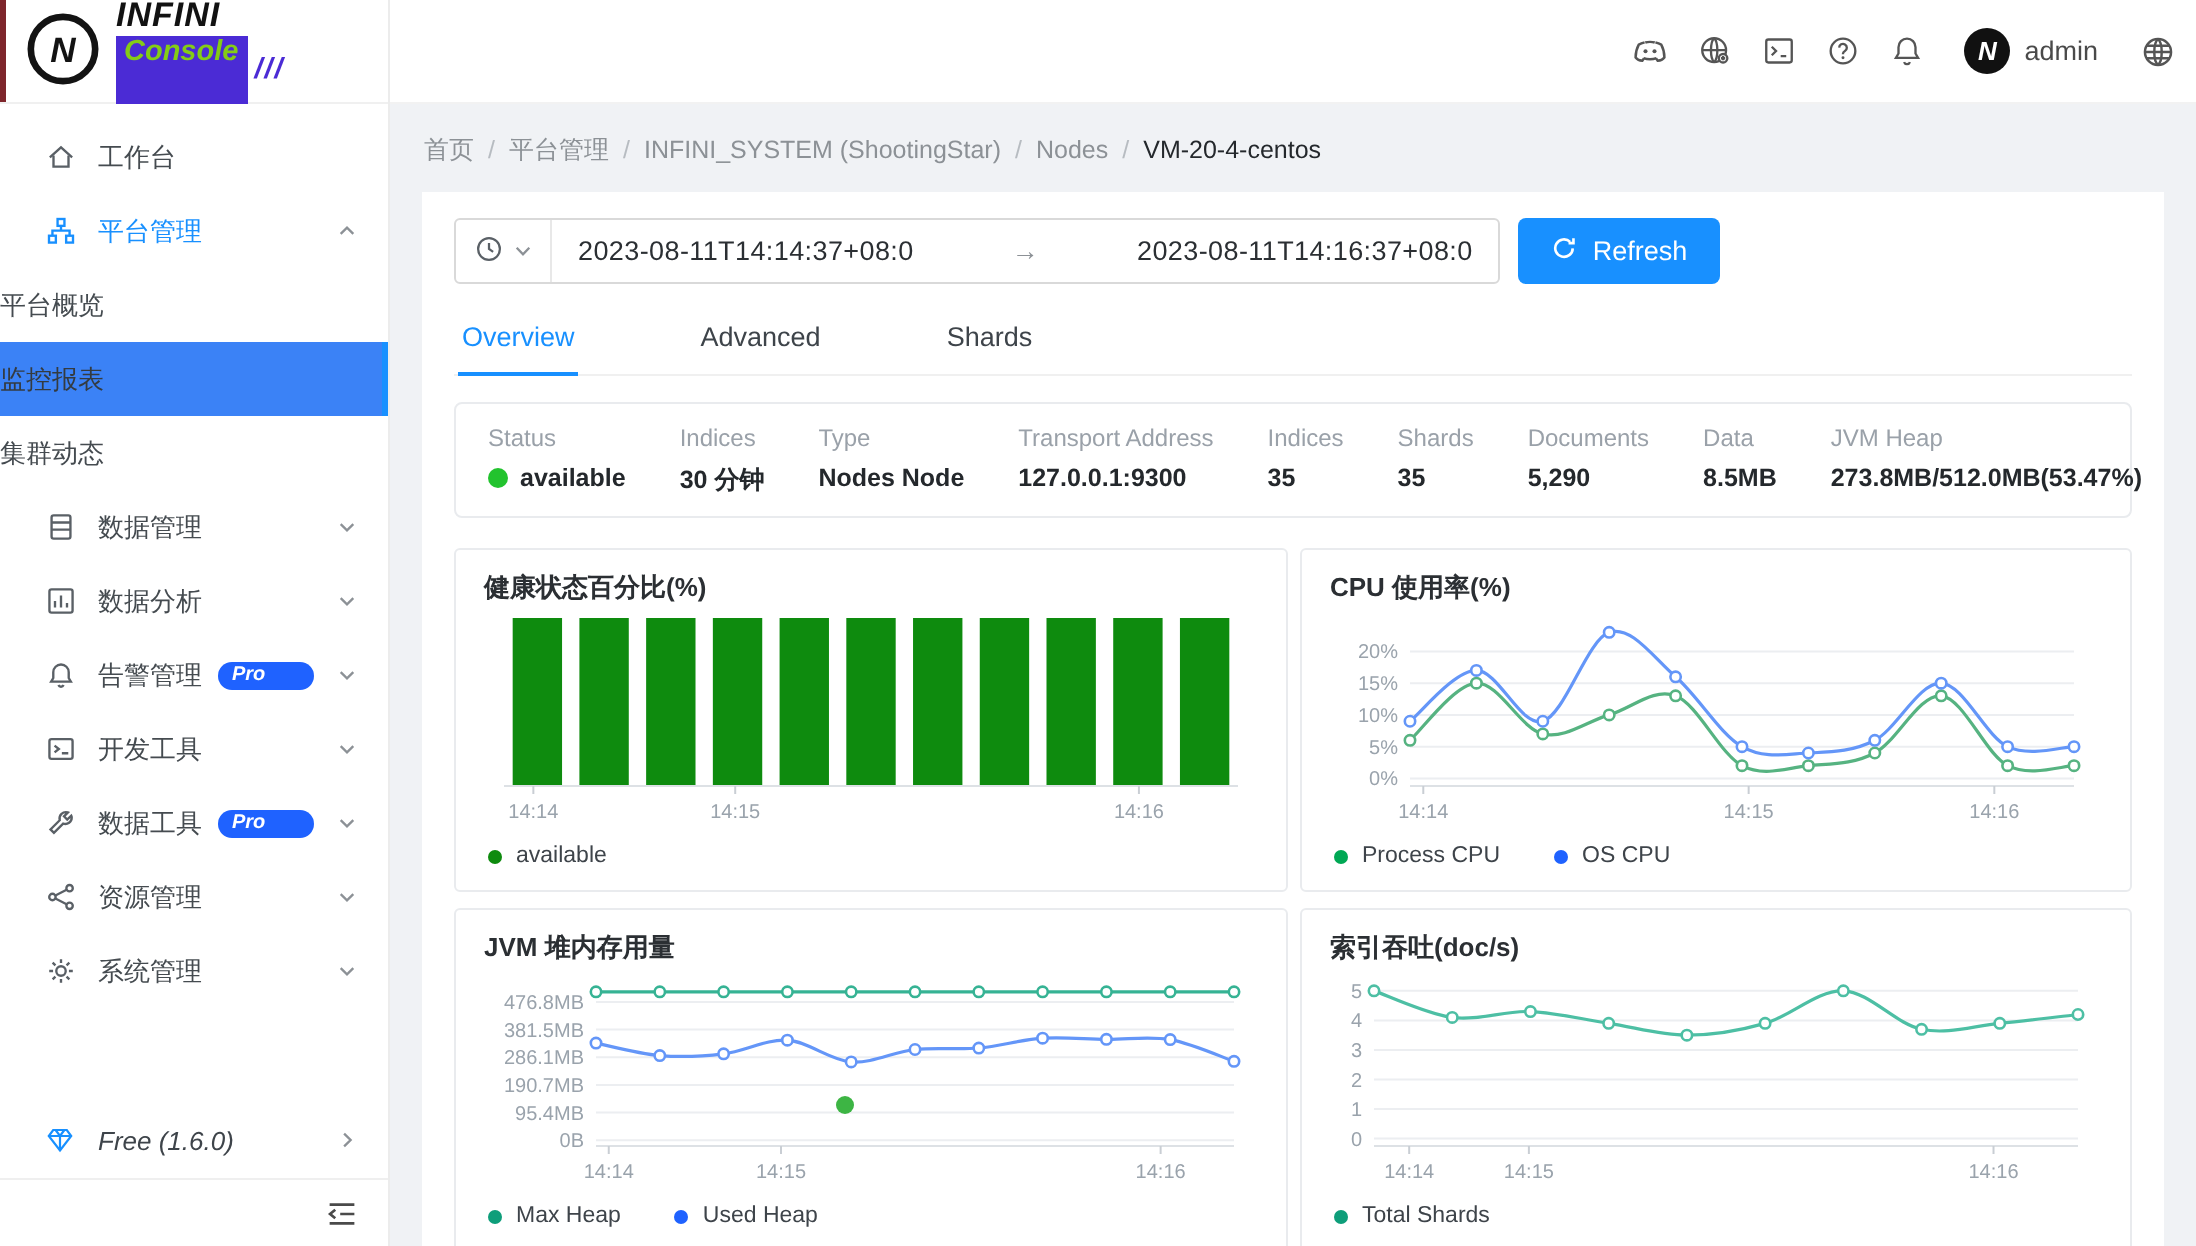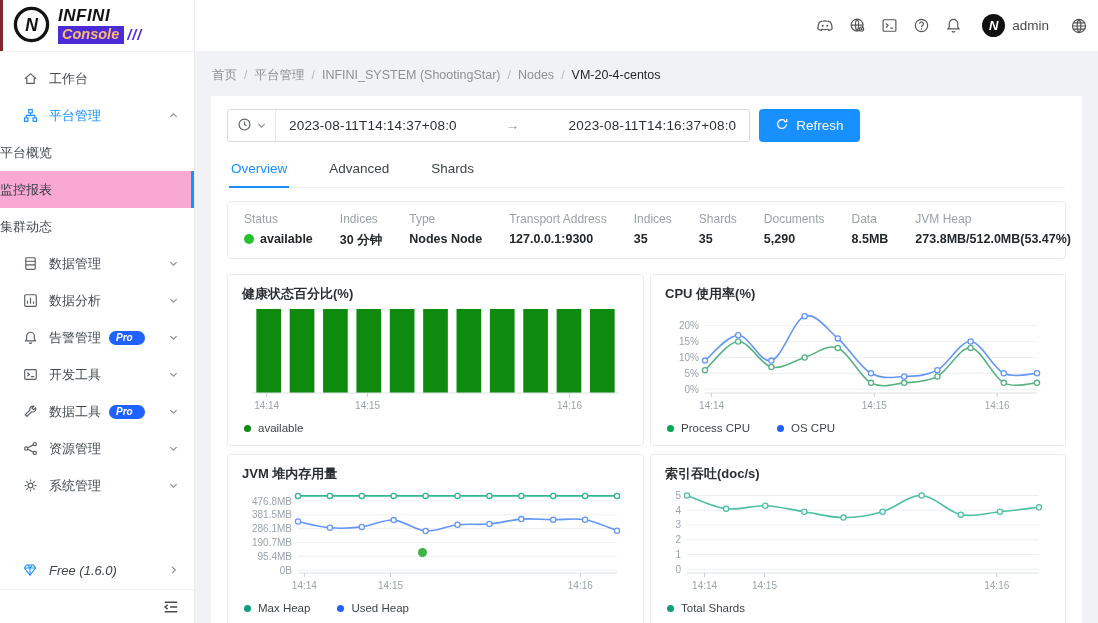--- a/index.html
+++ b/index.html
@@ -5,31 +5,31 @@
   * { margin:0; padding:0; box-sizing:border-box; }
   html,body { width:1098px; height:623px; }
   body { font-family:"Liberation Sans","DejaVu Sans",sans-serif; background:#f0f2f5; position:relative; overflow:hidden; font-size:13px; color:#333; }
 
   
   .sidebar { position:absolute; left:0; top:0; width:195px; height:623px; background:#fff; border-right:1px solid #ececec; display:flex; flex-direction:column; z-index:3; }
   .logo-row { height:52px; display:flex; align-items:center; padding-left:12px; border-bottom:1px solid #f0f0f0; box-shadow:inset 3px 0 0 #7e262b; flex:none; }
   .brand-text { margin-left:7px; line-height:1; }
   .brand-top { font-style:italic; font-weight:900; font-size:17px; letter-spacing:.5px; color:#121212; }
   .brand-bottom { margin-top:2px; display:flex; align-items:center; }
-  .brand-console { background:#4b2bd5; color:#fdba74; font-style:italic; font-weight:900; font-size:14.5px; padding:1px 5px 2px 4px; }
+  .brand-console { background:#4b2bd5; color:#84cc16; font-style:italic; font-weight:900; font-size:14.5px; padding:1px 5px 18px 4px; }
   .brand-slashes { color:#4b2bd5; font-style:italic; font-weight:900; font-size:14.5px; margin-left:3px; letter-spacing:1px; }
   .nav { flex:1; padding-top:8px; overflow:hidden; }
   .nav-item { height:37px; display:flex; align-items:center; padding:0 16px 0 23px; cursor:pointer; color:#454b50; }
   .nav-item .ico { width:15px; height:15px; margin-right:11px; display:flex; align-items:center; color:#5a6066; }
   .nav-item.active, .nav-item.active .ico { color:#1890ff; }
   .nav-item .lbl { font-size:13px; }
   .nav-item .chev { margin-left:auto; color:#8c9196; display:flex; }
   .sub-item { height:37px; display:flex; align-items:center; cursor:pointer; color:#454b50; font-size:13px; }
-  .sub-item.selected { background:#f9a8d4; color:#343b40; box-shadow:inset -3px 0 0 #1890ff; }
-  .pro { background:#1f62ff; color:#fff; font-size:10px; font-style:italic; font-weight:bold; border-radius:10px; padding:2px 12px 2px 7px; margin-left:8px; line-height:1; }
+  .sub-item.selected { background:#3b82f6; color:#343b40; box-shadow:inset -3px 0 0 #1890ff; }
+  .pro { background:#1f62ff; color:#fff; font-size:10px; font-style:italic; font-weight:bold; border-radius:10px; padding:2px 24px 2px 7px; margin-left:8px; line-height:1; }
   .side-foot { margin-top:auto; flex:none;font-style:italic; }
   .free-row { height:38px; display:flex; align-items:center; padding:0 16px 0 23px; cursor:pointer; color:#3e444a; }
   .free-row .ico { width:15px; margin-right:11px; display:flex; }
   .free-row .chev { margin-left:auto; color:#8c9196; display:flex; }
   .collapse-row { height:34px; border-top:1px solid #efefef; display:flex; align-items:center; justify-content:flex-end; padding-right:14px; }
   .fold-btn { cursor:pointer; display:flex; }
 
   
   .topbar { position:absolute; left:195px; top:0; width:903px; height:52px; background:#fff; border-bottom:1px solid #f2f2f2; display:flex; align-items:center; justify-content:flex-end; padding-right:10px; z-index:2; }
   .tb-ic { display:flex; align-items:center; margin-left:15px; color:#555; cursor:pointer; }
@@ -46,21 +46,21 @@
   .crumb-last { color:#24282c; }
   .panel { margin:0 16px; background:#fff; min-height:527px; padding:13px 16px 16px; }
 
   .toolbar { display:flex; align-items:center; }
   .timepicker { display:flex; align-items:center; height:33px; border:1px solid #d9d9d9; border-radius:3px; background:#fff; cursor:pointer; }
   .tp-left { display:flex; align-items:center; gap:5px; padding:0 9px; height:100%; border-right:1px solid #e8e8e8; color:#5a6066; }
   .tp-range { display:flex; align-items:center; padding:0 13px; font-size:13.5px; color:#2b2f33; font-weight:500; letter-spacing:.2px;gap:40px; }
   .tp-arrow { margin:0 9px; color:#8c9196; font-weight:400; }
   .refresh-btn { margin-left:9px; height:33px; border:none; background:#1890ff; color:#fff; border-radius:4px; padding:0 16px; font-size:13.5px; display:flex; align-items:center; gap:7px; cursor:pointer; font-family:inherit; }
 
-  .tabs { margin-top:13px; border-bottom:1px solid #f0f0f0; display:flex; gap:38px; padding-left:2px;text-align:right; }
+  .tabs { margin-top:13px; border-bottom:1px solid #f0f0f0; display:flex; gap:59px; padding-left:2px;text-align:right; }
   .tab { padding:6px 2px 10px; font-size:13.5px; color:#3e444a; cursor:pointer; }
   .tab.active { color:#1890ff; border-bottom:2px solid #1890ff; margin-bottom:-1px; }
 
   .status-card { margin-top:13px; border:1px solid #e9ebee; border-radius:4px; padding:10px 16px 9px; display:flex; gap:27px; }
   .sf-label { font-size:12px; color:#9aa1a9; white-space:nowrap; }
   .sf-value { margin-top:6px; font-size:12.5px; font-weight:bold; color:#24282c; white-space:nowrap; display:flex; align-items:center; gap:6px; }
   .sf-dot { width:10px; height:10px; border-radius:50%; display:inline-block; }
 
   .charts { margin-top:15px; display:grid; grid-template-columns:1fr 1fr; gap:8px 6px; }
   .chart-card { border:1px solid #e9ebee; border-radius:3px; padding:10px 14px 7px; height:172px; position:relative; background:#fff; }

